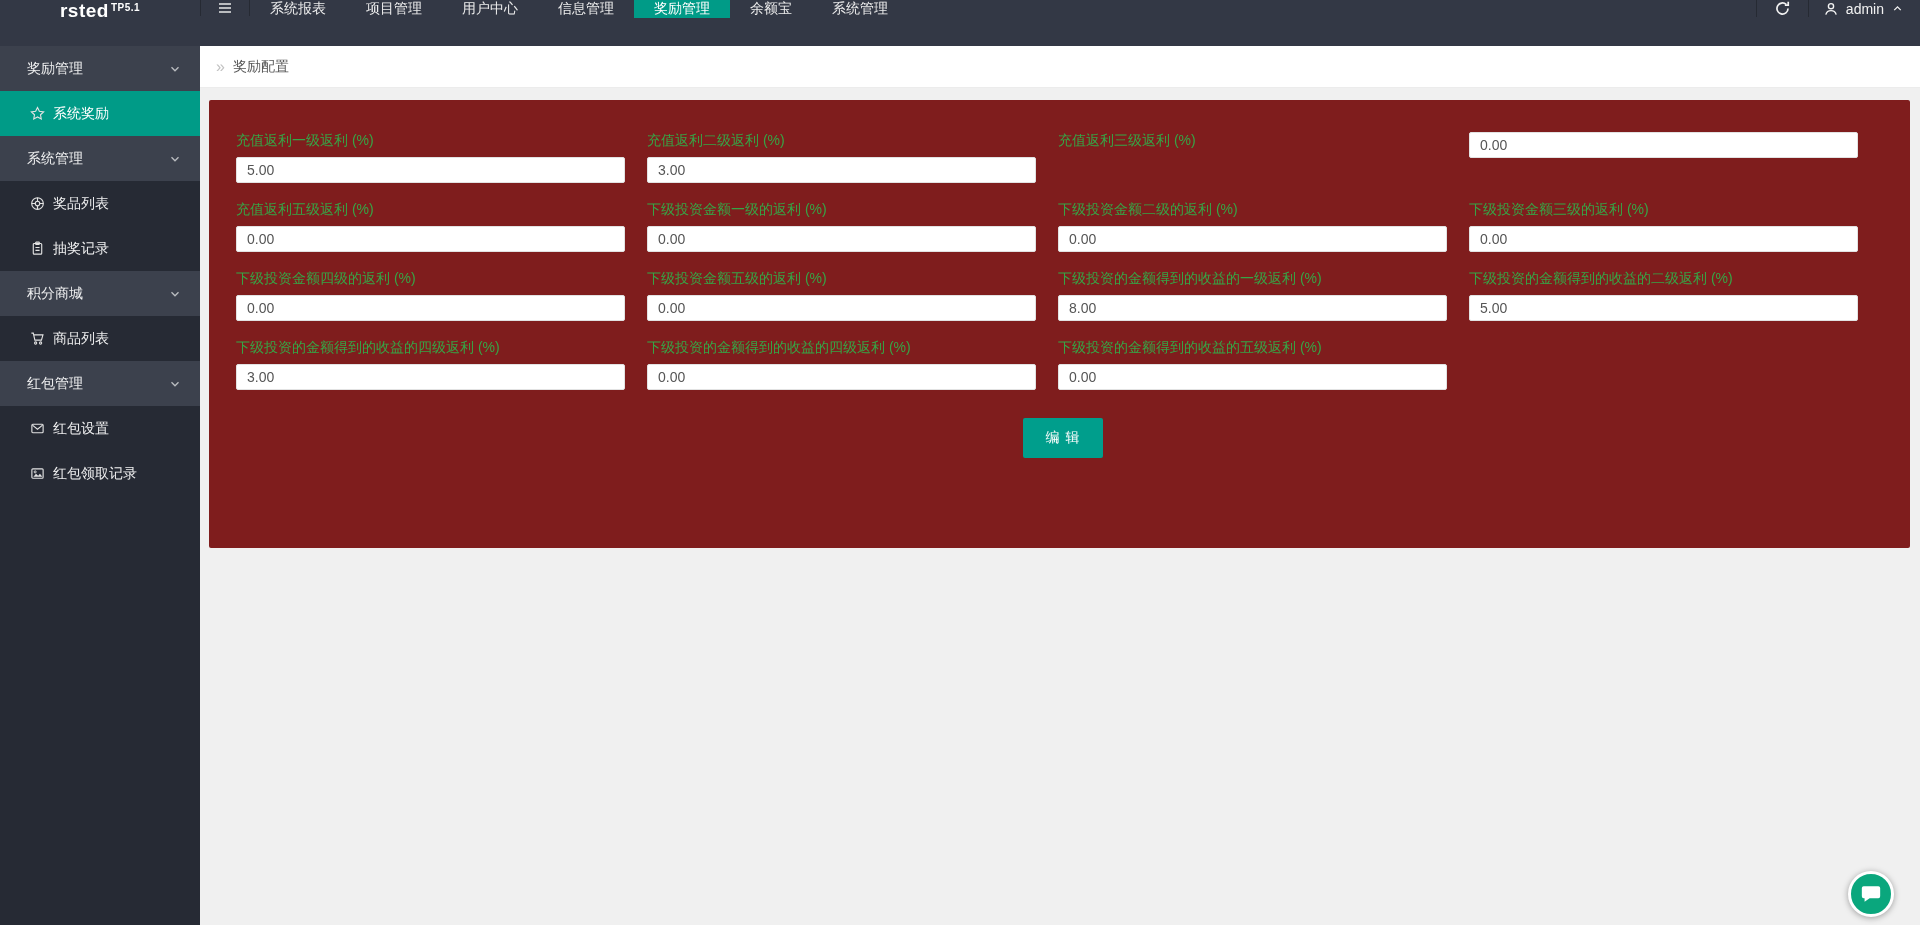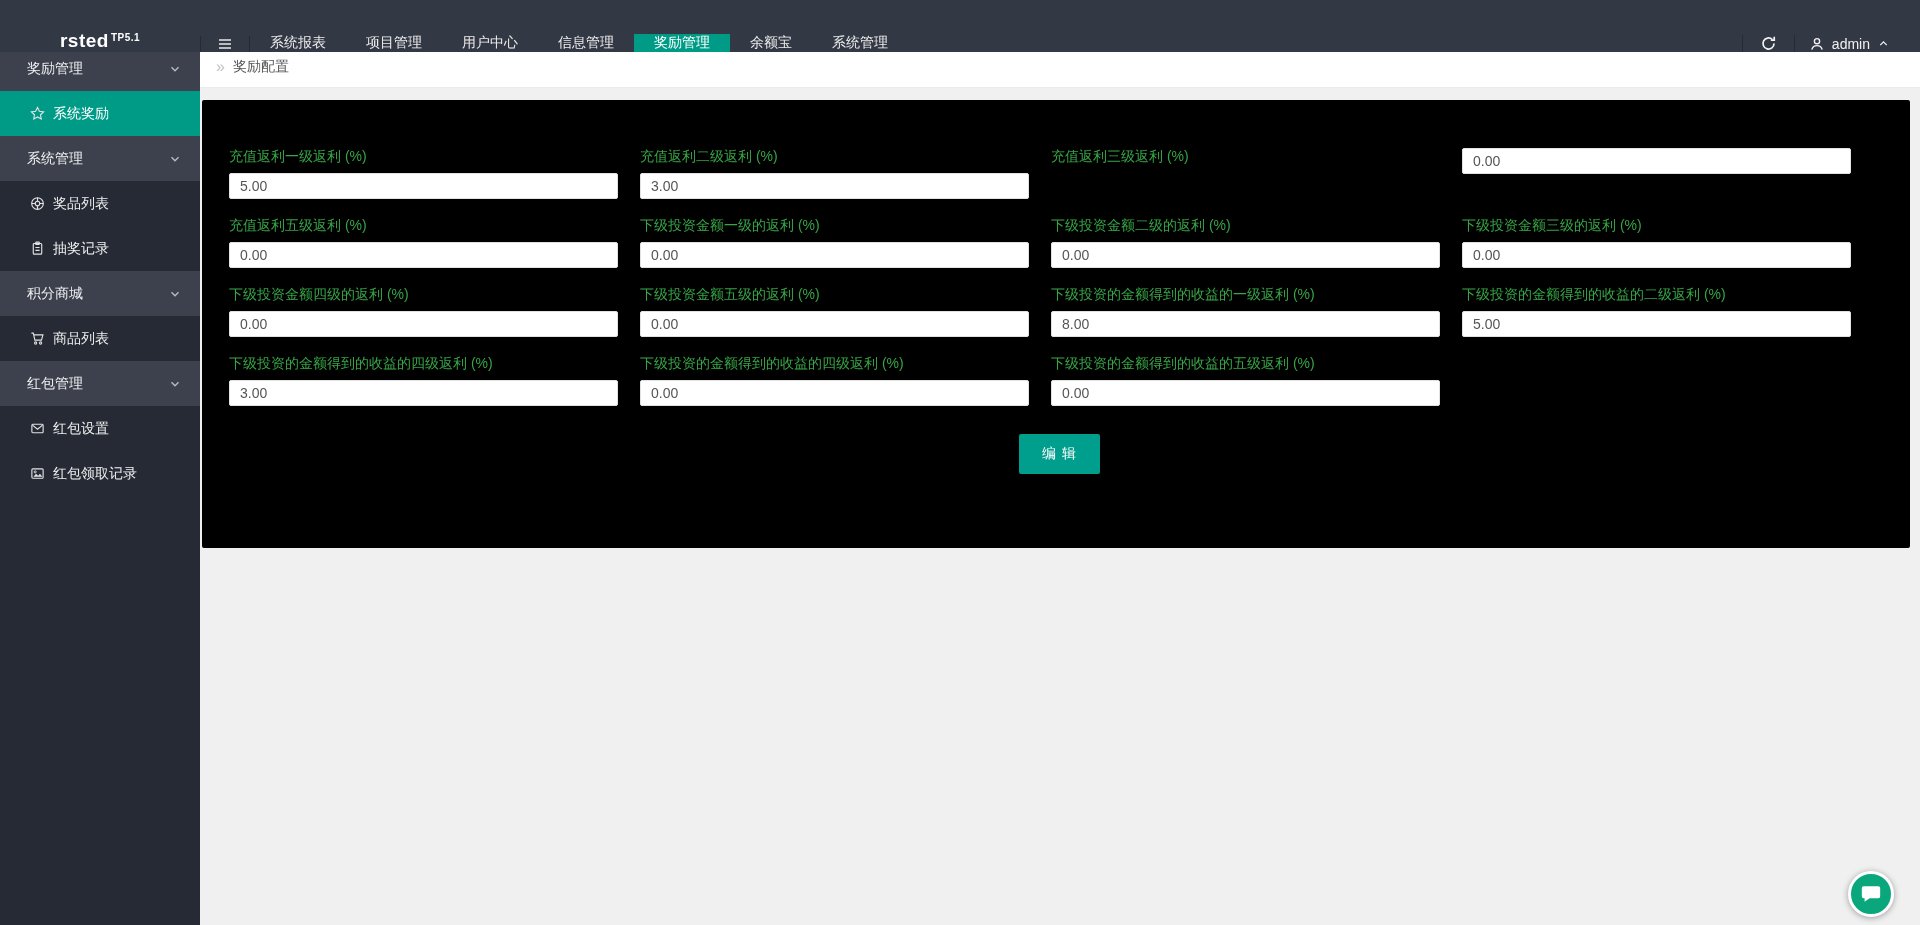--- a/index.html
+++ b/index.html
@@ -1,47 +1,47 @@
 <!DOCTYPE html>
 <html><head>
 <meta charset="utf-8">
 <style>
   * { margin:0; padding:0; box-sizing:border-box; }
   html,body { width:1920px; height:925px; overflow:hidden; }
   body { font-family:"Liberation Sans","DejaVu Sans",sans-serif; background:#f0f0f0; position:relative; font-size:14px; }
 
   
-  .navbar { position:absolute; top:0; left:0; width:1920px; height:52px; background:#333845; display:flex; align-items:flex-end; color:#f2f2f2; z-index:5; }
+  .navbar { position:absolute; top:0; left:0; width:1920px; height:46px; background:#333845; display:flex; align-items:flex-start; color:#f2f2f2; z-index:5; }
   .logo { width:200px; display:flex; align-items:center; justify-content:center; color:#fff; font-size:19px; font-weight:bold; letter-spacing:.5px; }
   .logo sup { font-size:10px; font-weight:bold; margin-left:2px; transform:translateY(-4px); }
   .nav-burger { width:50px; display:flex; align-items:center; justify-content:center; border-left:1px solid rgba(0,0,0,.25); border-right:1px solid rgba(0,0,0,.25); cursor:pointer; color:#e8e8e8; }
   .nav-tabs { display:flex; align-items:stretch; }
   .nav-tab { padding:0 20px; display:flex; align-items:center; cursor:pointer; color:#ececec; }
   .nav-tab.active { background:#009b87; color:#fff; }
   .nav-right { margin-left:auto; display:flex; align-items:stretch; }
   .nav-refresh { width:52px; display:flex; align-items:center; justify-content:center; border-left:1px solid rgba(0,0,0,.25); cursor:pointer; }
-  .nav-admin { display:flex; align-items:center; gap:7px; padding:0 30px 0 14px; border-left:1px solid rgba(0,0,0,.25); cursor:pointer; }
+  .nav-admin { display:flex; align-items:center; gap:7px; padding:0 16px 0 14px; border-left:1px solid rgba(0,0,0,.25); cursor:pointer; }
   .icon { display:inline-flex; align-items:center; justify-content:center; }
 
   
   .sidebar { position:absolute; top:46px; left:0; bottom:0; width:200px; background:#262a34; z-index:4; }
   .side-item { height:45px; display:flex; align-items:center; cursor:pointer; color:rgba(255,255,255,.92); position:relative; }
   .side-group { background:#3c414d; padding-left:27px; }
   .side-child { background:#262a34; padding-left:30px;text-align:right; }
   .side-child .icon { margin-right:8px; color:#e3e3e3; }
   .side-child.active { background:#009b87; color:#fff; }
   .side-caret { position:absolute; right:18px; top:16px; color:rgba(255,255,255,.65); }
 
   
   .main { position:absolute; left:200px; top:46px; right:0; bottom:0; background:#f0f0f0; }
   .breadcrumb-bar { height:42px; background:#fff; display:flex; align-items:center; padding-left:16px; border-bottom:1px solid #ececec; }
   .crumb-arrow { color:#c2c2c2; font-size:16px; margin-right:8px; }
   .crumb-title { color:#555; }
 
-  .card { margin:12px 10px 0 2px; background:#000000; border-radius:2px; min-height:448px; padding:48px 20px 35px 27px; }
+  .card { margin:12px 10px 0 9px; background:#7f1d1d; border-radius:2px; min-height:448px; padding:32px 20px 35px 27px; }
   .fields { display:flex; flex-wrap:wrap; }
   .field { width:411px; margin-bottom:18px; }
   .field label { display:block; color:#36a546; font-size:14px; margin-bottom:7px; }
   .field input { width:389px; height:26px; border:1px solid #e2e2e2; border-radius:2px; padding:0 10px; font-size:14px; color:#555; background:#fff; outline:none; font-family:inherit; }
   .btn-row { text-align:center; margin-top:10px; }
   .edit-btn { display:inline-block; background:#009e8c; color:#fff; border:0; border-radius:2px; font-size:14px; padding:11px 23px; cursor:pointer; font-family:Liberation Sans, sans-serif; letter-spacing:1px; }
 
   
   .fab { position:absolute; right:26px; bottom:8px; width:46px; height:46px; border-radius:50%; background:#0aa77d; border:3px solid #fff; box-shadow:0 1px 6px rgba(0,0,0,.35); display:flex; align-items:center; justify-content:center; cursor:pointer; color:#fff; z-index:10; }
 </style>

